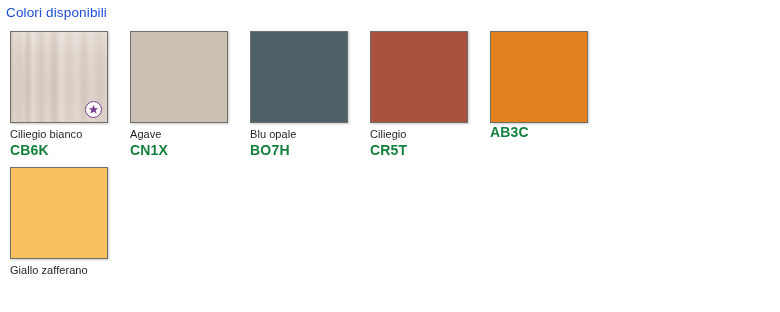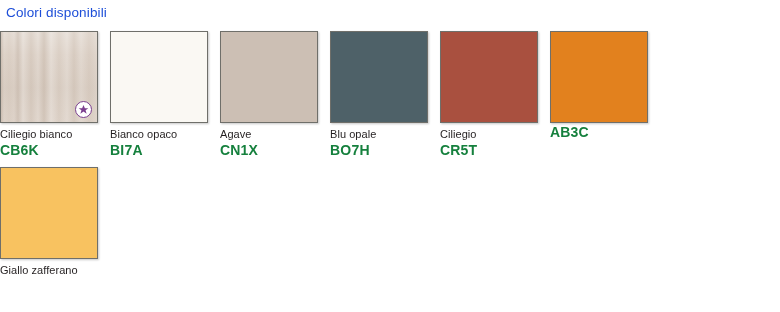--- a/index.html
+++ b/index.html
@@ -38,21 +38,21 @@
 
   .swatch-row {
     display: flex;
     flex-direction: row;
     align-items: flex-start;
     margin-bottom: 9px;
   }
 
   .swatch-cell {
     width: 106px;
-    margin-left: 0;
+    margin-left: 10px;
     margin-right: 4px;
     position: relative;
   }
 
   .swatch-chip {
     width: 98px;
     height: 92px;
     box-sizing: border-box;
     border: 1px solid #6f6f6a;
     position: relative;
@@ -135,25 +135,20 @@
           <div class="star-badge">
             <svg width="11" height="11" viewBox="0 0 24 24" aria-hidden="true">
               <polygon points="12,2 15,9 22.5,9 16.5,13.6 18.8,21 12,16.6 5.2,21 7.5,13.6 1.5,9 9,9" fill="#7b3f8f"></polygon>
             </svg>
           </div>
         </div>
         <div class="swatch-name">Ciliegio bianco</div>
         <div class="swatch-code">CB6K</div>
       </div>
       <div class="swatch-cell">
-        <div class="swatch-chip" style="background-color: rgb(250, 248, 243);"></div>
-        <div class="swatch-name">Bianco opaco</div>
-        <div class="swatch-code">BI7A</div>
-      </div>
-      <div class="swatch-cell">
         <div class="swatch-chip" style="background-color: rgb(204, 191, 180);"></div>
         <div class="swatch-name">Agave</div>
         <div class="swatch-code">CN1X</div>
       </div>
       <div class="swatch-cell">
         <div class="swatch-chip" style="background-color: rgb(78, 97, 104);"></div>
         <div class="swatch-name">Blu opale</div>
         <div class="swatch-code">BO7H</div>
       </div>
       <div class="swatch-cell">

